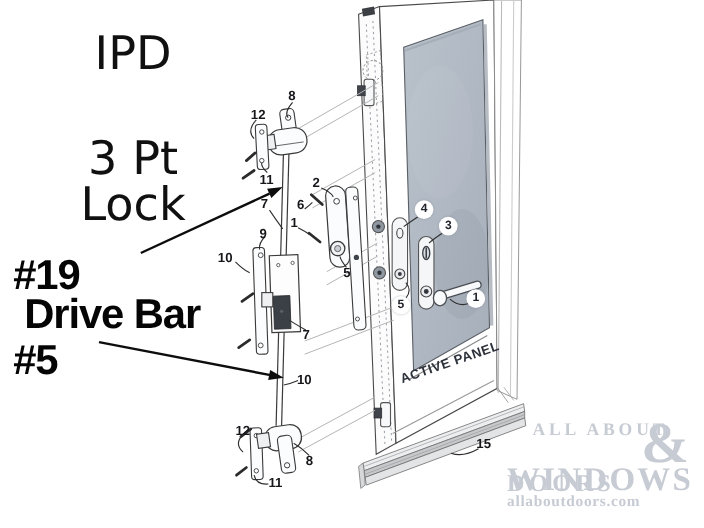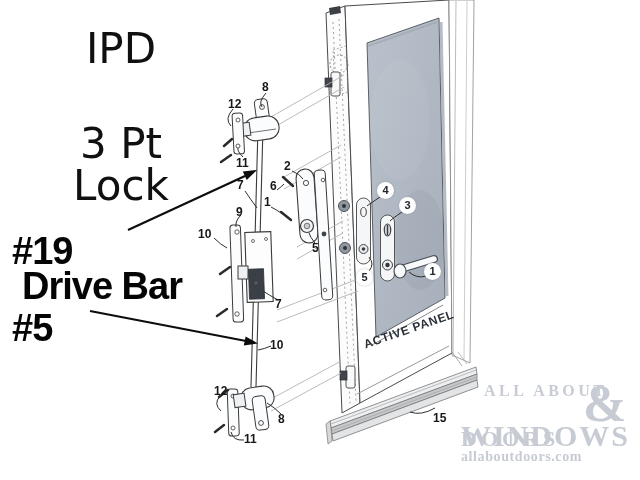--- a/index.html
+++ b/index.html
@@ -234,21 +234,21 @@
   <span class="plabel" style="left:270px;top:179px">6</span>
   <span class="plabel" style="left:264px;top:195px">1</span>
   <span class="plabel" style="left:236px;top:205px">9</span>
   <span class="plabel" style="left:198px;top:227px">10</span>
   <span class="plabel" style="left:312px;top:241px">5</span>
   <span class="plabel" style="left:275px;top:297px">7</span>
   <span class="plabel" style="left:270px;top:338px">10</span>
   <span class="plabel" style="left:214px;top:384px">12</span>
   <span class="plabel" style="left:278px;top:412px">8</span>
   <span class="plabel" style="left:244px;top:432px">11</span>
-  <span class="plabel" style="left:433px;top:411px">15</span>
+  <span class="plabel" style="left:433px;top:396px">15</span>
 
   <span class="clabel" style="left:377px;top:182px">4</span>
   <span class="clabel" style="left:399px;top:197px">3</span>
   <span class="clabel" style="left:424px;top:263px">1</span>
   <span class="clabel" style="left:356px;top:269px">5</span>
 
   <span class="abs active-panel">ACTIVE PANEL</span>
 
   <div>
     <span class="abs wm wm1">ALL ABOUT</span>

